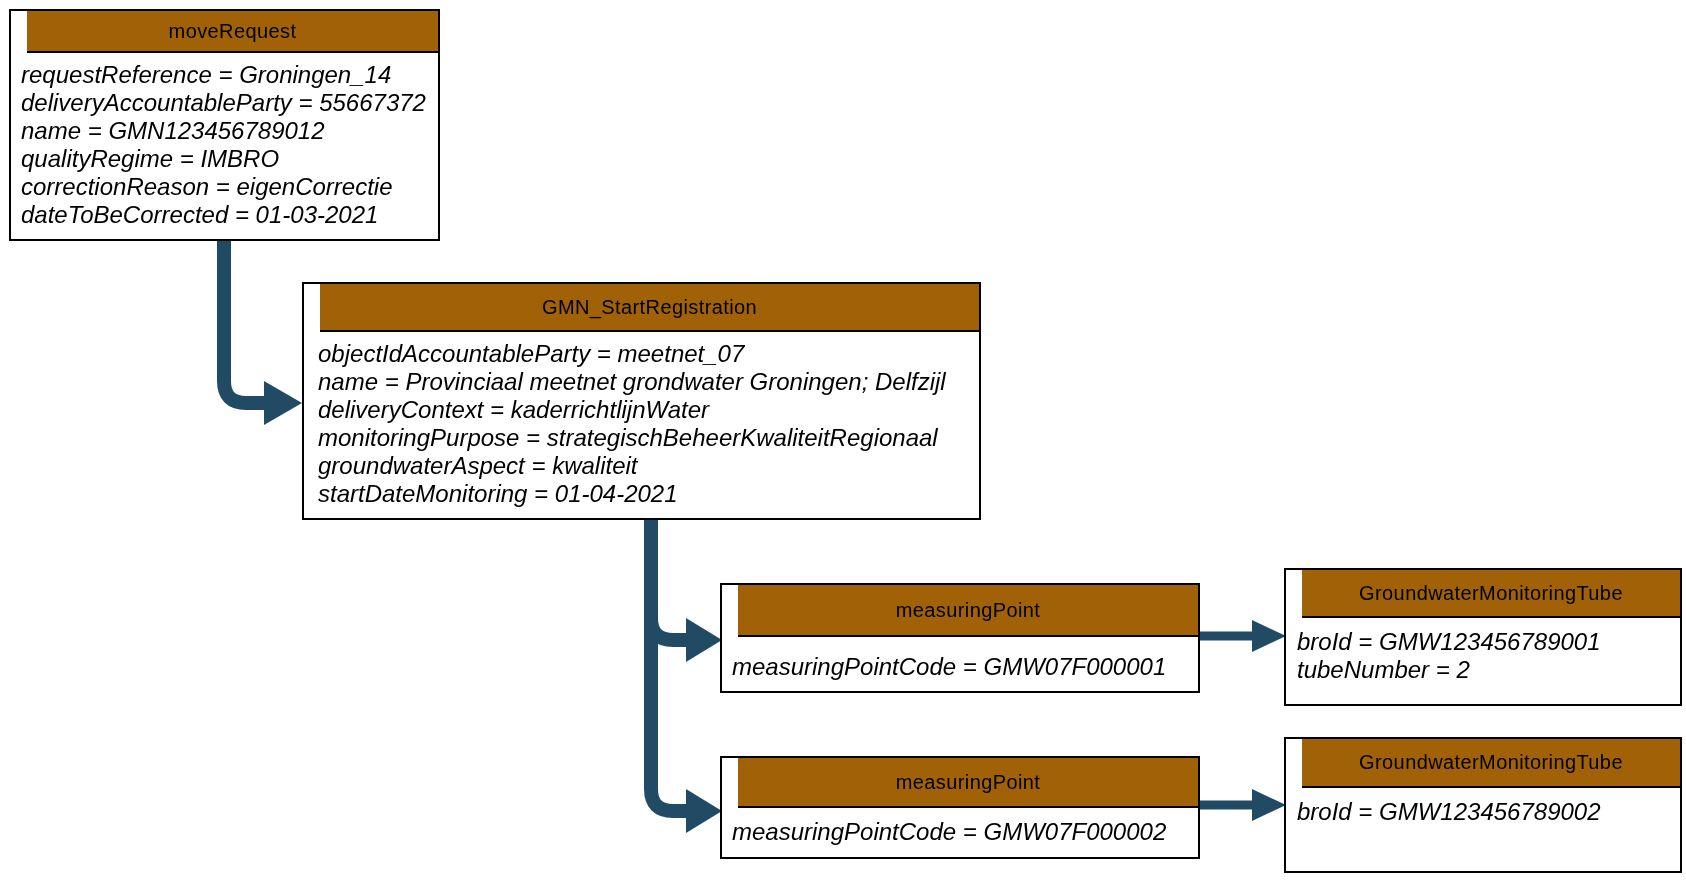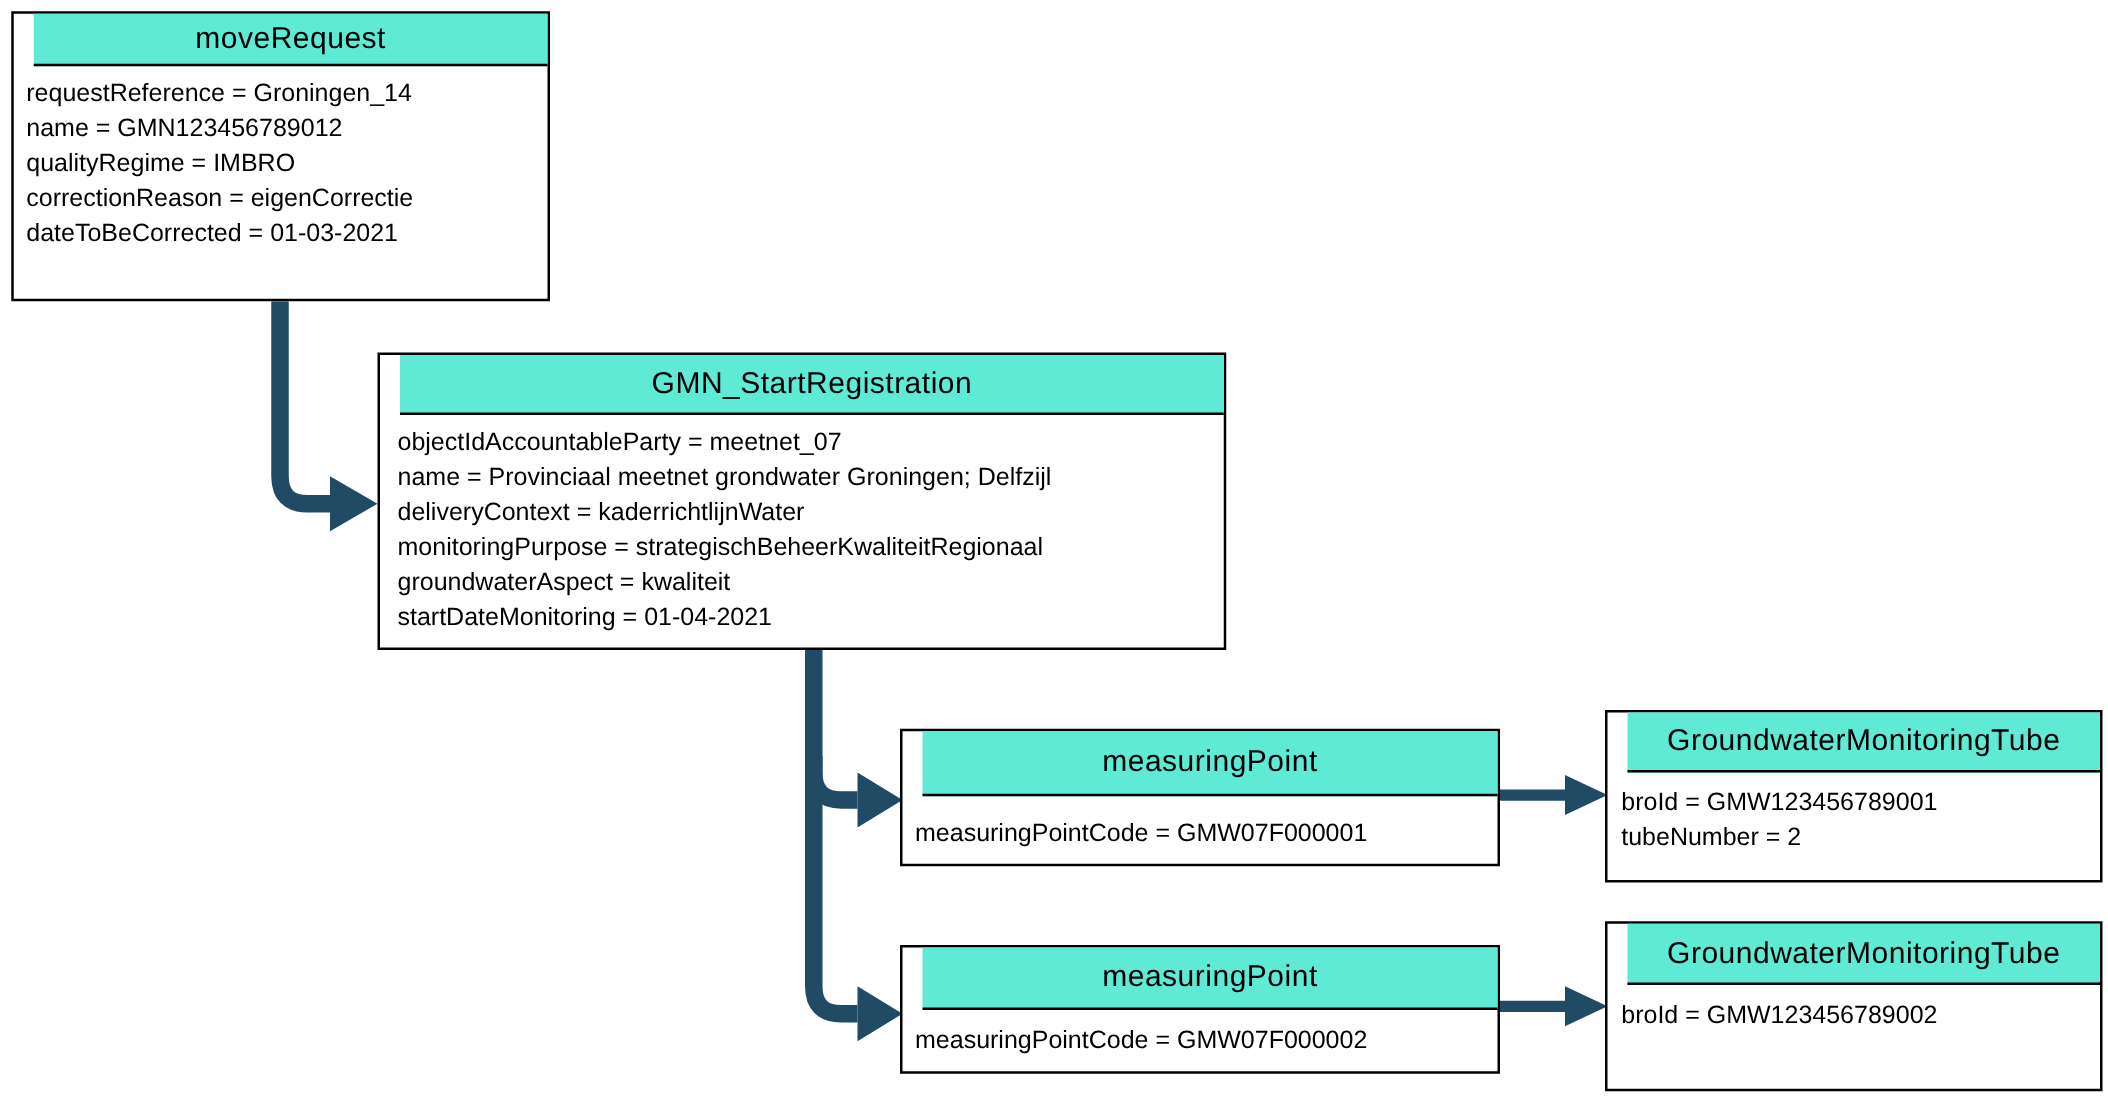--- a/index.html
+++ b/index.html
@@ -38,37 +38,38 @@
     stroke: none;
   }
   .node {
     position: absolute;
     box-sizing: border-box;
     background: #ffffff;
     border: 2px solid #000000;
   }
   .node-header {
     box-sizing: border-box;
-    background: #5eead4;
+    background: #a16207;
     border-bottom: 2px solid #000000;
     display: flex;
     align-items: center;
     justify-content: center;
-    font-size: 24px;
+    font-size: 20px;
     letter-spacing: 0.4px;
     white-space: nowrap;
     overflow: hidden;
     margin-left: 16px;
   }
   .node-body {
     box-sizing: border-box;
-    font-size: 20px;
+    font-size: 24px;
     line-height: 28px;
     white-space: nowrap;
     overflow: hidden;
+    font-style: italic;
   }
   .attr-line {
     white-space: nowrap;
   }
   
   #node-move-request        { left: 9px;    top: 9px;   width: 431px; height: 232px; }
   #node-move-request .node-header { height: 42px; }
   #node-move-request .node-body   { padding: 8px 10px; }
 
   #node-gmn                 { left: 302px;  top: 282px; width: 679px; height: 238px; }
@@ -111,20 +112,21 @@
     <polygon class="arrow-head" points="1252,620 1286,636 1252,652" fill="#214B64"></polygon>
 
     <path class="arrow-line thin" d="M 1200 805 L 1252 805" stroke="#214B64"></path>
     <polygon class="arrow-head" points="1252,789 1286,805 1252,821" fill="#214B64"></polygon>
   </svg>
 
   <div class="node" id="node-move-request">
     <div class="node-header">moveRequest</div>
     <div class="node-body">
       <div class="attr-line">requestReference = Groningen_14</div>
+      <div class="attr-line">deliveryAccountableParty = 55667372</div>
       <div class="attr-line">name = GMN123456789012</div>
       <div class="attr-line">qualityRegime = IMBRO</div>
       <div class="attr-line">correctionReason = eigenCorrectie</div>
       <div class="attr-line">dateToBeCorrected = 01-03-2021</div>
     </div>
   </div>
 
   <div class="node" id="node-gmn">
     <div class="node-header">GMN_StartRegistration</div>
     <div class="node-body">

